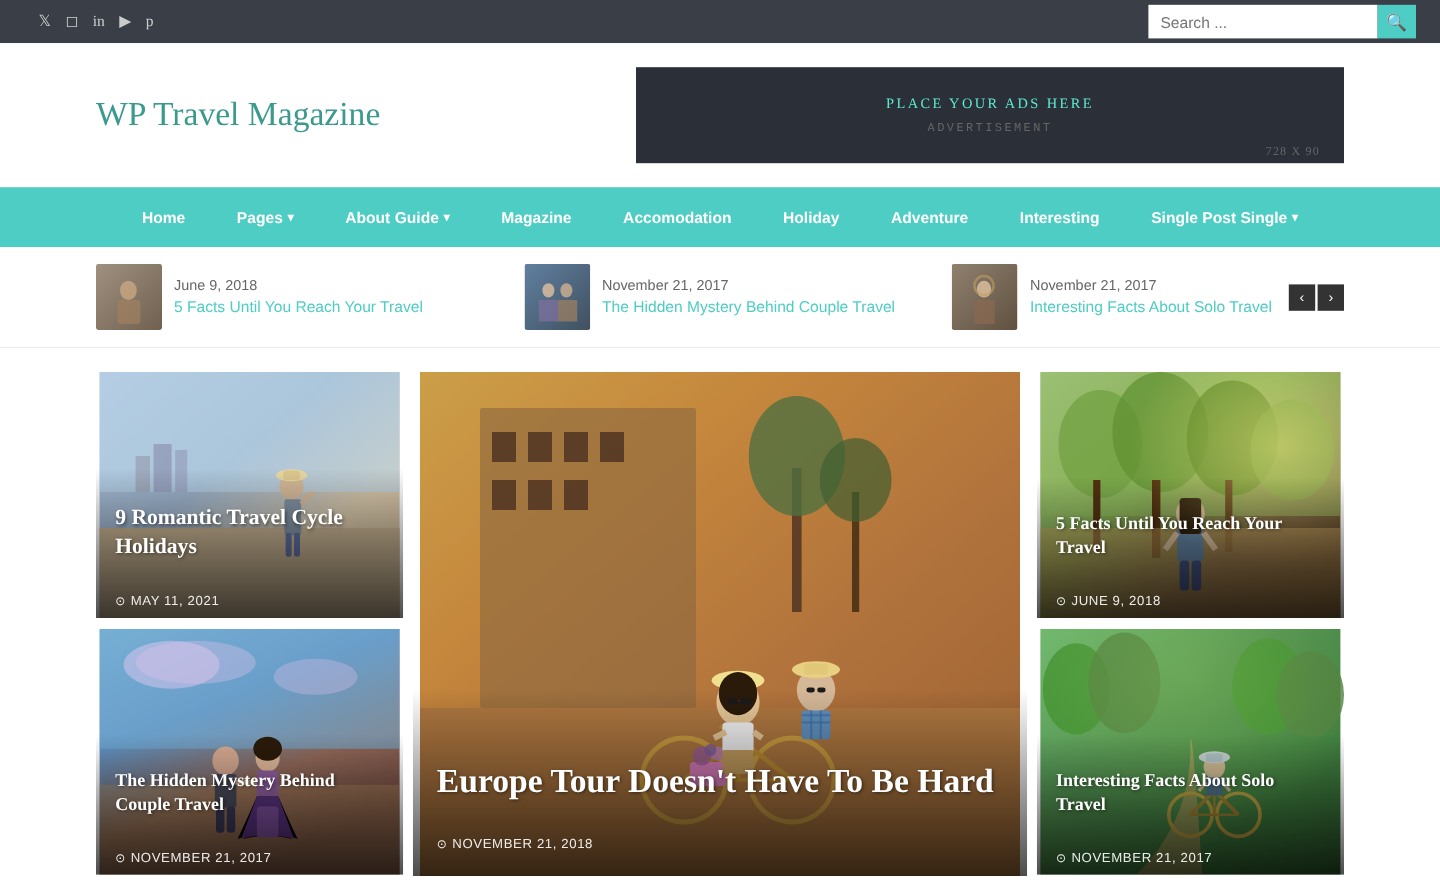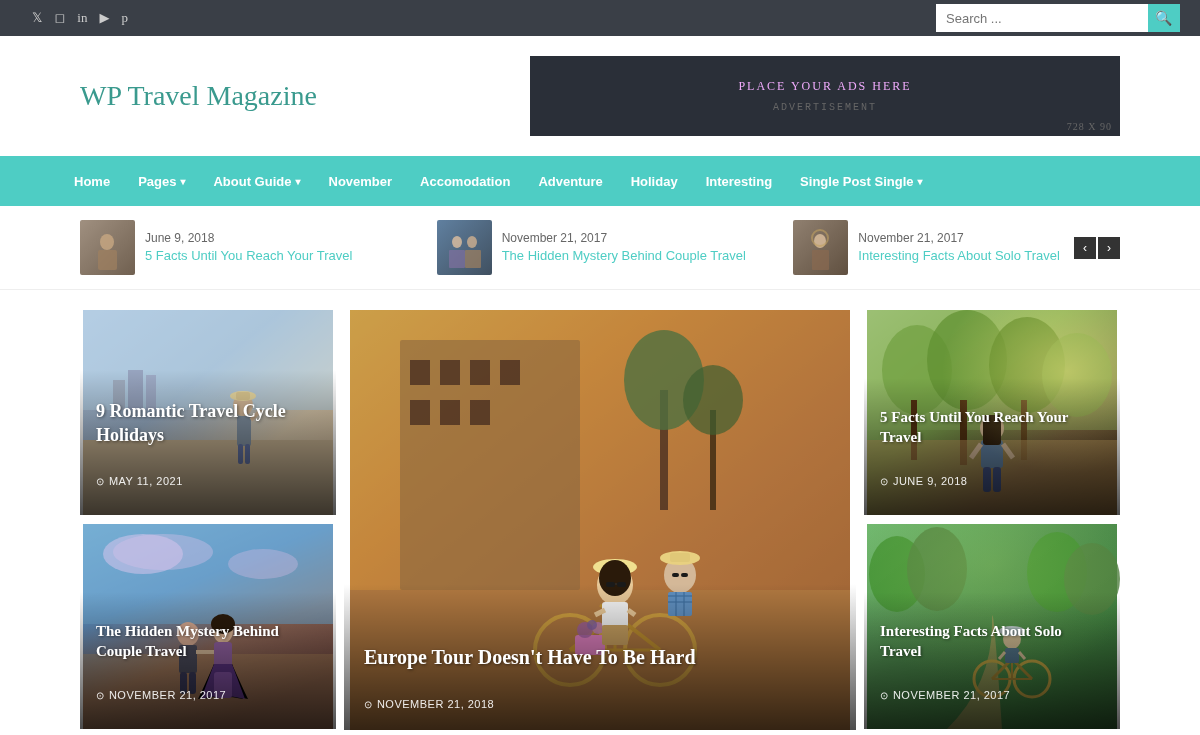--- a/index.html
+++ b/index.html
@@ -27,21 +27,21 @@
     }
     .search-bar {
       display: flex;
       align-items: center;
     }
     .search-input {
       background: #fff;
       border: none;
       padding: 4px 10px;
       font-size: 13px;
-      width: 212px;
+      width: 191px;
       color: #666;
       outline: none;
       height: 28px;
     }
     .search-btn {
       background: #4ecdc4;
       border: none;
       width: 32px;
       height: 28px;
       cursor: pointer;
@@ -78,46 +78,47 @@
       color: #888;
       font-size: 11px;
       letter-spacing: 1px;
       text-transform: uppercase;
       position: relative;
       max-width: 590px;
       margin-left: auto;
     }
     .ad-banner .ad-main {
       font-size: 12px;
-      color: #f0abfc;
+      color: #5eead4;
       letter-spacing: 2px;
       margin-bottom: 8px;
     }
     .ad-banner .ad-size {
       position: absolute;
       bottom: 4px;
-      right: 8px;
+      right: 20px;
       font-size: 10px;
       color: #666;
     }
 
     
     nav {
       background: #4ecdc4;
       height: 50px;
       display: flex;
       align-items: center;
       padding: 0 60px;
     }
     .nav-items {
       display: flex;
       align-items: center;
-      gap: 0;
+      gap: 15px;
       list-style: none;
       width: 100%;
+      justify-content: center;
     }
     .nav-item {
       padding: 0 14px;
       height: 50px;
       display: flex;
       align-items: center;
       cursor: pointer;
       color: #fff;
       font-size: 13px;
       font-family: Arial, sans-serif;
@@ -198,21 +199,21 @@
       overflow: hidden;
       border-radius: 0;
       cursor: pointer;
     }
     .card-overlay {
       position: absolute;
       bottom: 0;
       left: 0;
       right: 0;
       background: linear-gradient(transparent, rgba(0,0,0,0.7));
-      padding: 30px 16px 28px;
+      padding: 30px 16px 8px;
       color: #fff;
     }
     .card-title {
       font-family: 'Georgia', serif;
       font-size: 18px;
       font-weight: bold;
       line-height: 1.3;
       margin-bottom: 8px;
       text-shadow: 1px 1px 3px rgba(0,0,0,0.5);
     }
@@ -291,30 +292,30 @@
     </li>
     <li class="nav-item">
       <span>Pages</span>
       <span class="arrow">▾</span>
     </li>
     <li class="nav-item">
       <span>About Guide</span>
       <span class="arrow">▾</span>
     </li>
     <li class="nav-item">
-      <span>November</span>
+      <span>Magazine</span>
     </li>
     <li class="nav-item">
       <span>Accomodation</span>
     </li>
     <li class="nav-item">
+      <span>Holiday</span>
+    </li>
+    <li class="nav-item">
       <span>Adventure</span>
-    </li>
-    <li class="nav-item">
-      <span>Holiday</span>
     </li>
     <li class="nav-item">
       <span>Interesting</span>
     </li>
     <li class="nav-item">
       <span>Single Post Single</span>
       <span class="arrow">▾</span>
     </li>
   </ul>
 </nav>
@@ -495,21 +496,21 @@
       <rect x="322" y="263" width="7" height="4" rx="2" fill="#1a1a1a"></rect>
       <rect x="331" y="263" width="7" height="4" rx="2" fill="#1a1a1a"></rect>
 
       <rect x="318" y="282" width="24" height="24" rx="2" fill="#6090c0"></rect>
       <line x1="318" y1="286" x2="342" y2="286" stroke="#4070a0" stroke-width="2" opacity="0.6"></line>
       <line x1="318" y1="292" x2="342" y2="292" stroke="#4070a0" stroke-width="2" opacity="0.6"></line>
       <line x1="326" y1="282" x2="326" y2="306" stroke="#4070a0" stroke-width="2" opacity="0.6"></line>
       <line x1="334" y1="282" x2="334" y2="306" stroke="#4070a0" stroke-width="2" opacity="0.6"></line>
     </svg>
     <div class="card-overlay">
-      <div class="card-title" style="font-size:20px;">Europe Tour Doesn't Have To Be Hard</div>
+      <div class="card-title" style="font-size:28px;">Europe Tour Doesn't Have To Be Hard</div>
       <div class="card-date">NOVEMBER 21, 2018</div>
     </div>
   </div>
 
   <div class="card card-top-right">
     <svg viewBox="0 0 250 205" style="width:100%;height:100%;display:block;">
       <defs>
         <linearGradient id="gr1" x1="0" y1="0" x2="1" y2="1">
           <stop offset="0%" stop-color="#a8c888"></stop>
           <stop offset="40%" stop-color="#80a850"></stop>

